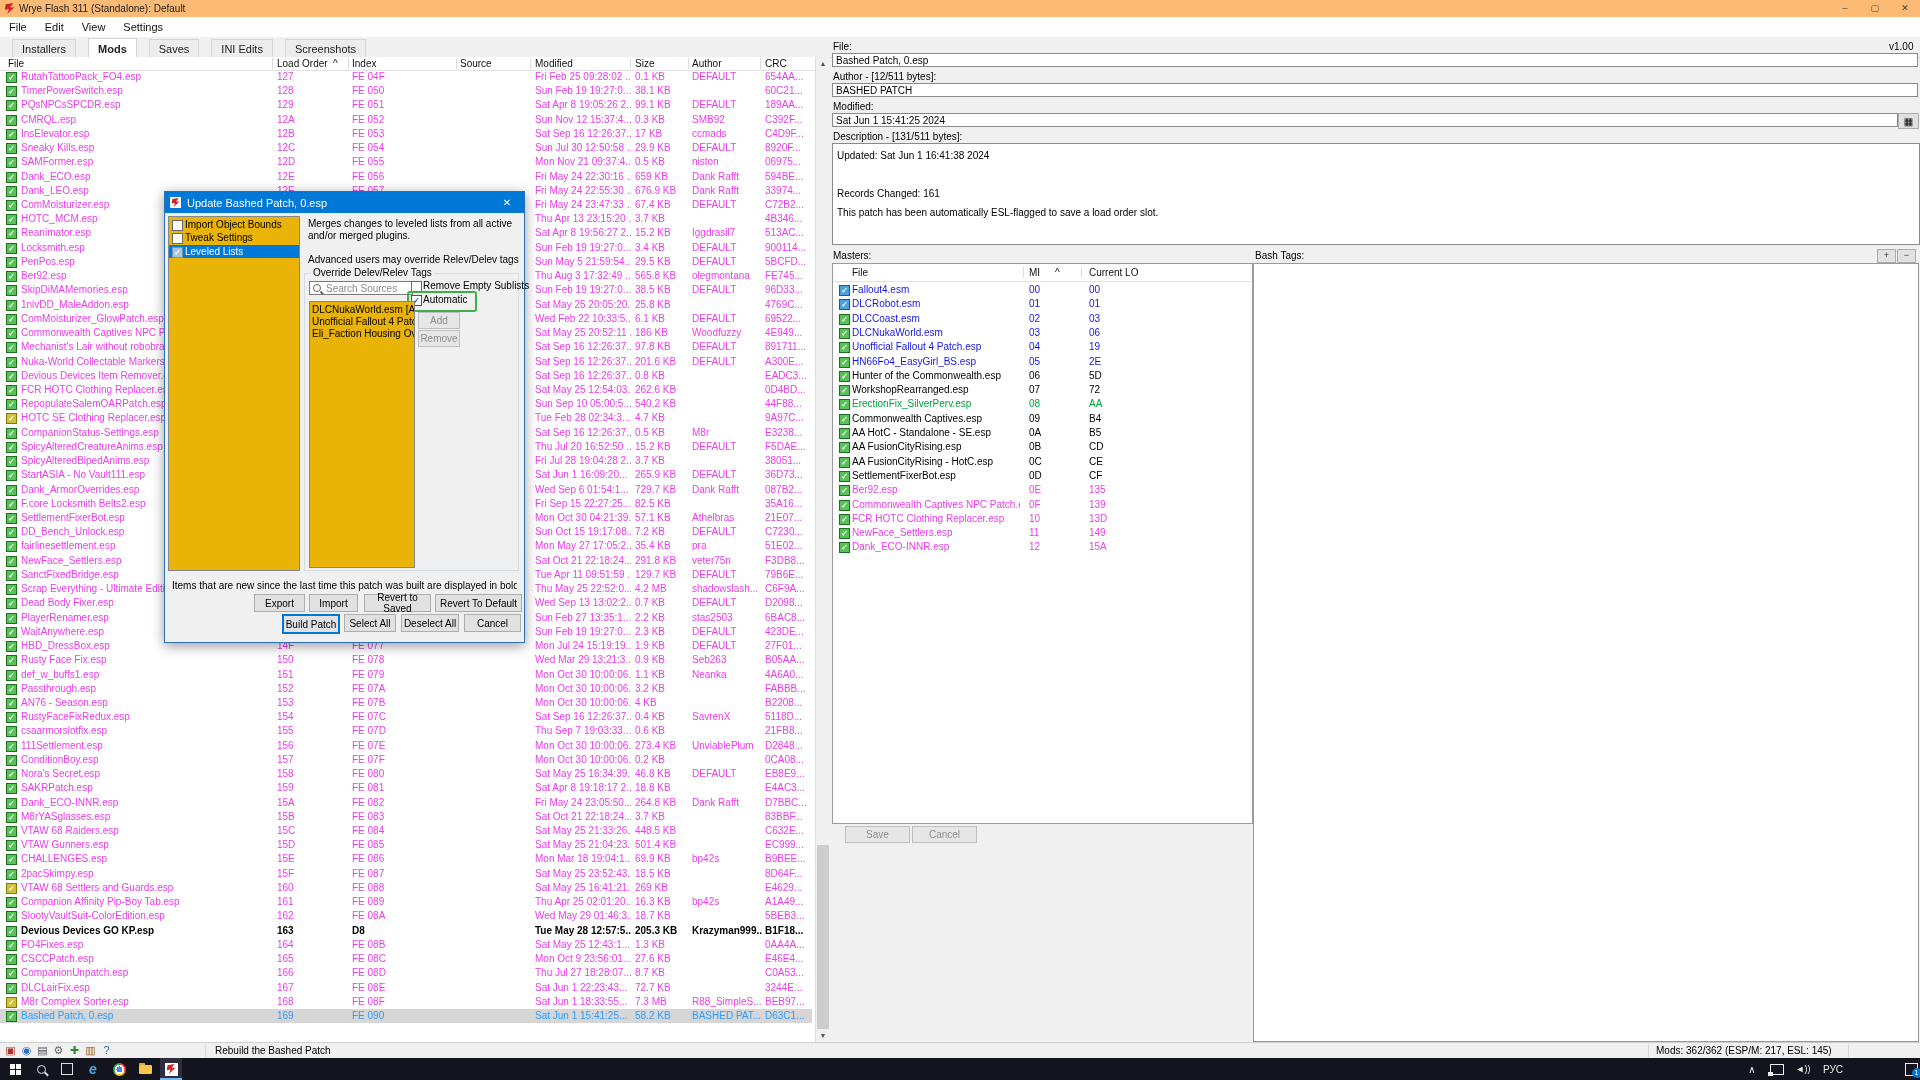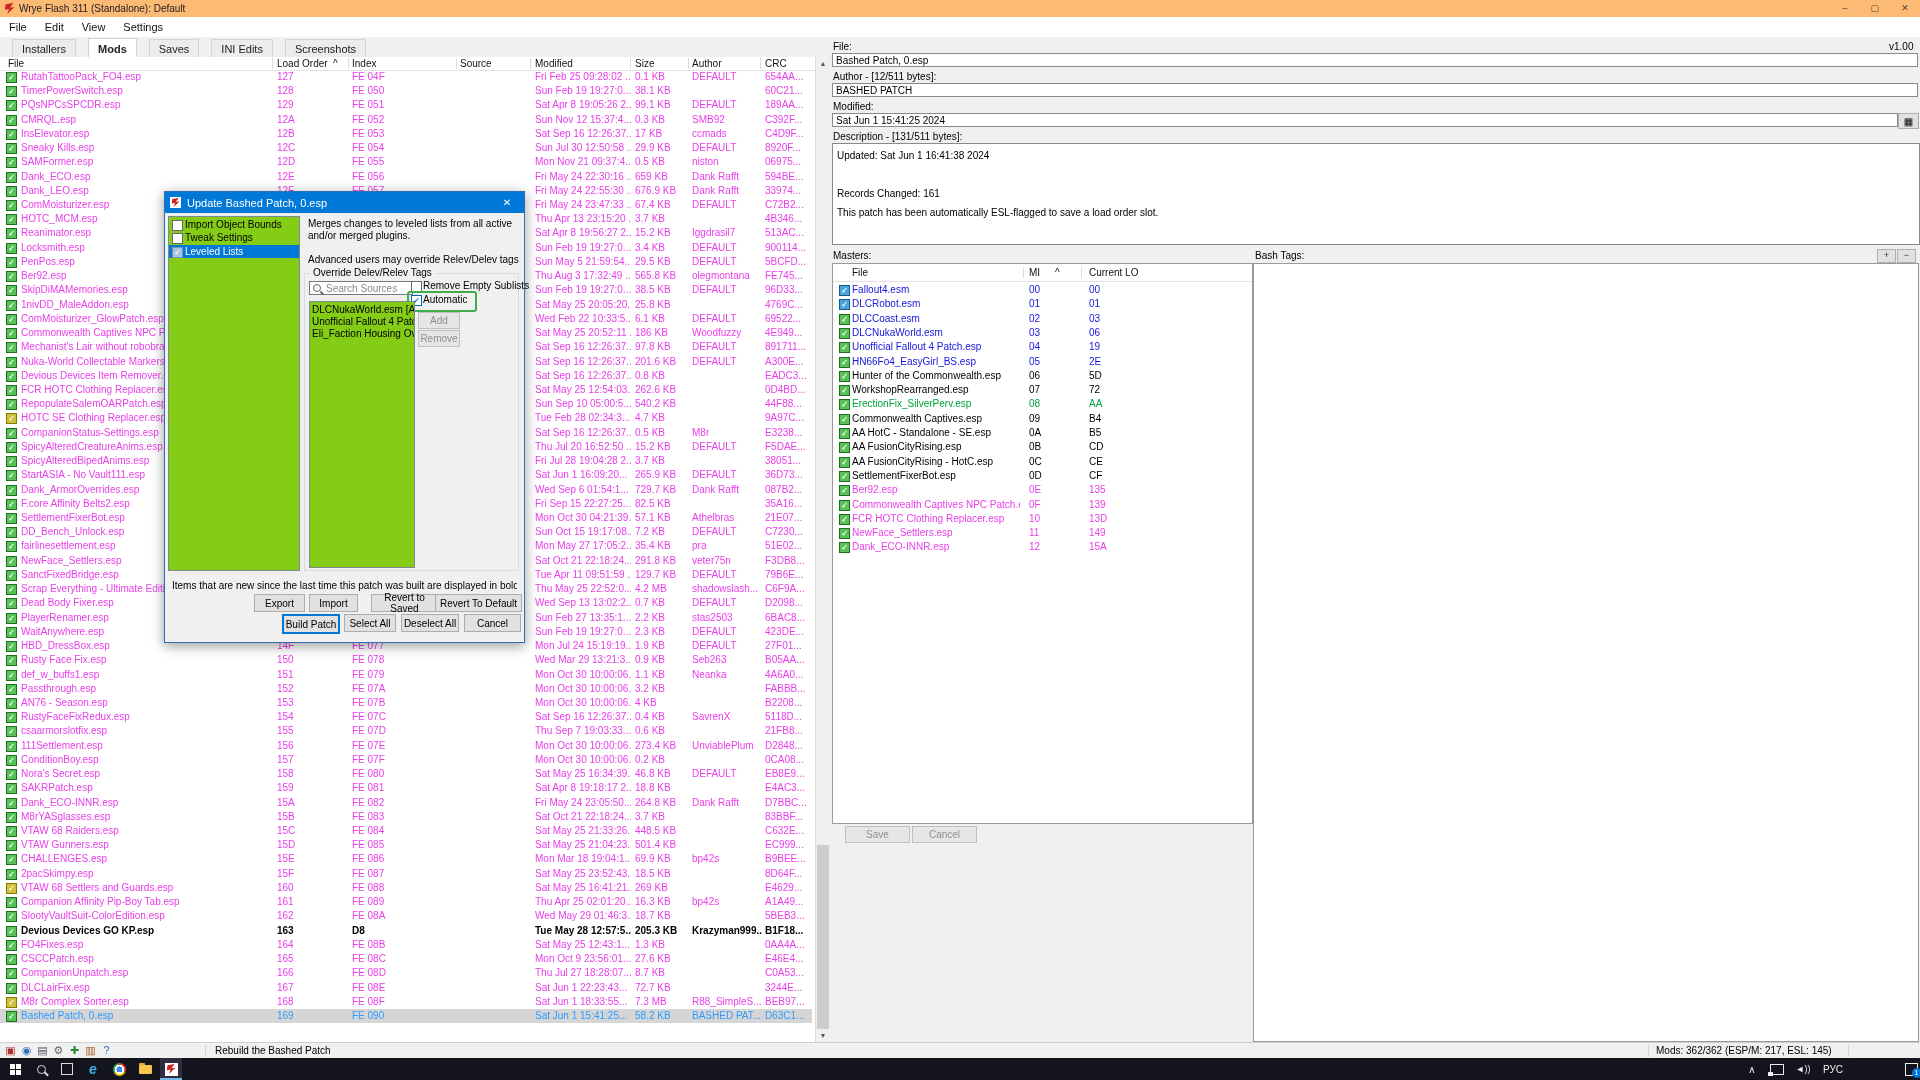--- a/index.html
+++ b/index.html
@@ -63,21 +63,21 @@
   .btn.focusd{border:2px solid #0078d7}
   
   #dialog{left:164px;top:191px;width:359px;height:450px;background:#f0f0f0;
           border:1px solid #2d6fb5;box-shadow:0 3px 12px rgba(0,0,0,.4);z-index:50}
   #dlg-titlebar{position:absolute;left:0;top:0;width:100%;height:21px;background:#0078d7;color:#fff;display:flex;align-items:center}
   #dlg-title{margin-left:6px;font-size:11px;color:#fff}
   #dlg-close{position:absolute;right:0;top:0;width:34px;height:21px;text-align:center;line-height:21px;font-size:10px;color:#fff}
   #dlg-icon{margin-left:5px;width:11px;height:11px;background:#fff;display:inline-flex;align-items:center;justify-content:center}
   #dlg-icon i{width:9px;height:9px;background:#cc2222;display:block;
     clip-path:polygon(15% 12%,85% 0%,55% 42%,95% 38%,28% 100%,46% 55%,8% 62%)}
-  .listbox{position:absolute;background:#84cc16;border:1px solid #828790;overflow:hidden}
+  .listbox{position:absolute;background:#eab308;border:1px solid #828790;overflow:hidden}
   .pitem{position:absolute;left:0;width:100%;height:13.3px}
   .pitem.selected{background:#0078d7;color:#fff}
   .pitem .cb{left:3px;top:2px}
   .pitem span.plabel{position:absolute;left:16px;top:1px}
   .sitem{position:absolute;left:2px;width:100%;height:12px;overflow:hidden;white-space:nowrap}
   .dtext{position:absolute;font-size:10px;line-height:12px;color:#000}
   #dlg-groupbox{position:absolute;border:1px solid #d5dde4}
   #dlg-grouplabel{position:absolute;background:#f0f0f0;padding:0 3px;font-size:10px}
   #dlg-search{position:absolute;background:#fff;border:1px solid #7a7a7a;font-size:10px;
       font-family:"Liberation Sans",sans-serif;padding:0 2px 0 16px;color:#000}
@@ -456,21 +456,21 @@
         <span class="c-file">Dank_ArmorOverrides.esp</span>
         <span class="c-lo">144</span>
         <span class="c-ix">FE 06C</span>
         <span class="c-md">Wed Sep 6 01:54:1...</span>
         <span class="c-sz">729.7 KB</span>
         <span class="c-au">Dank Rafft</span>
         <span class="c-cr">087B2...</span>
       </div>
       <div class="mrow" style="top: 439.81px;">
         <span class="cb g">✓</span>
-        <span class="c-file">F.core Affinity Belts2.esp</span>
+        <span class="c-file">F.core Locksmith Belts2.esp</span>
         <span class="c-lo">145</span>
         <span class="c-ix">FE 06D</span>
         <span class="c-md">Fri Sep 15 22:27:25...</span>
         <span class="c-sz">82.5 KB</span>
         <span class="c-au"></span>
         <span class="c-cr">35A16...</span>
       </div>
       <div class="mrow" style="top: 454.037px;">
         <span class="cb g">✓</span>
         <span class="c-file">SettlementFixerBot.esp</span>
@@ -1025,21 +1025,21 @@
   <span class="btn disabled" style="left:253px;top:138px;width:40px;height:15px">Remove</span>
   <div class="listbox" id="source-list" style="left:144px;top:109px;width:104px;height:265px">
       <div class="sitem" style="top: 2px;">DLCNukaWorld.esm [A</div>
       <div class="sitem" style="top: 14px;">Unofficial Fallout 4 Patch</div>
       <div class="sitem" style="top: 26px;">Eli_Faction Housing Ove</div>
     </div>
   <div class="dtext" style="left:7px;top:388px;width:345px;white-space:nowrap;overflow:hidden">Items that are new since the last time this patch was built are displayed in bold.</div>
   <div id="dlg-buttons1">
       <span class="btn" style="left: 89px; top: 402px; width: 49px; height: 16px;">Export</span>
       <span class="btn" style="left: 144px; top: 402px; width: 47px; height: 16px;">Import</span>
-      <span class="btn" style="left: 199px; top: 402px; width: 65px; height: 16px; margin-left: 7px;">Revert to Saved</span>
+      <span class="btn" style="left: 199px; top: 402px; width: 65px; height: 16px;">Revert to Saved</span>
       <span class="btn" style="left: 270px; top: 402px; width: 85px; height: 16px;">Revert To Default</span>
     </div>
   <div id="dlg-buttons2">
       <span class="btn focusd" style="left: 117px; top: 422px; width: 54px; height: 16px;">Build Patch</span>
       <span class="btn" style="left: 179px; top: 422px; width: 50px; height: 16px;">Select All</span>
       <span class="btn" style="left: 236px; top: 422px; width: 56px; height: 16px;">Deselect All</span>
       <span class="btn" style="left: 299px; top: 422px; width: 55px; height: 16px;">Cancel</span>
     </div>
 </div>
 

